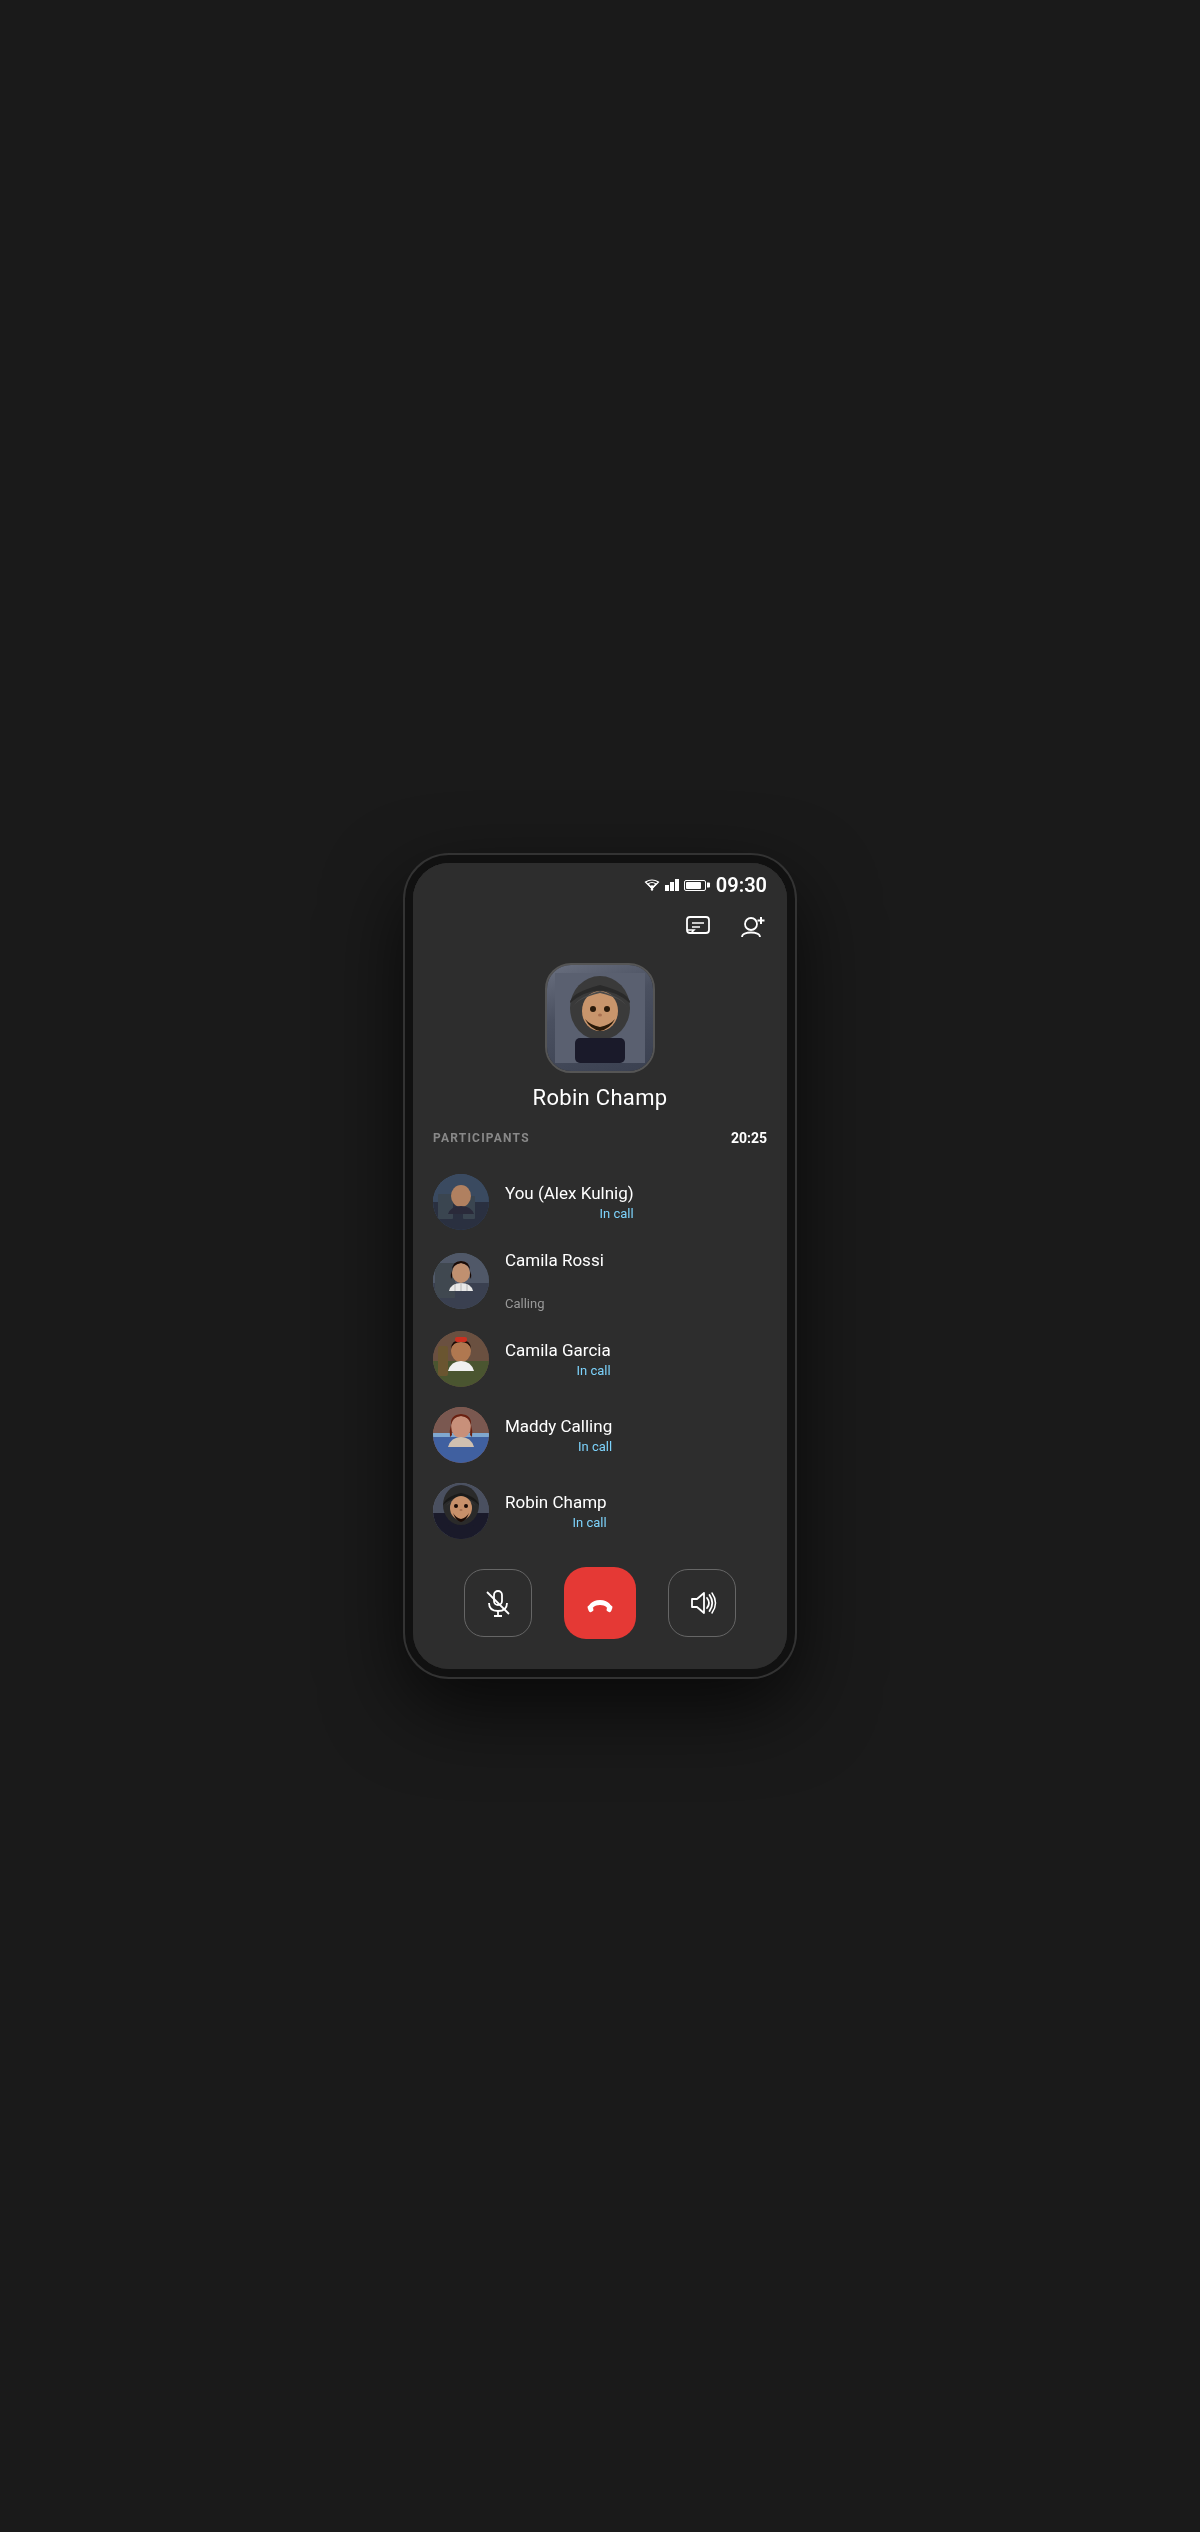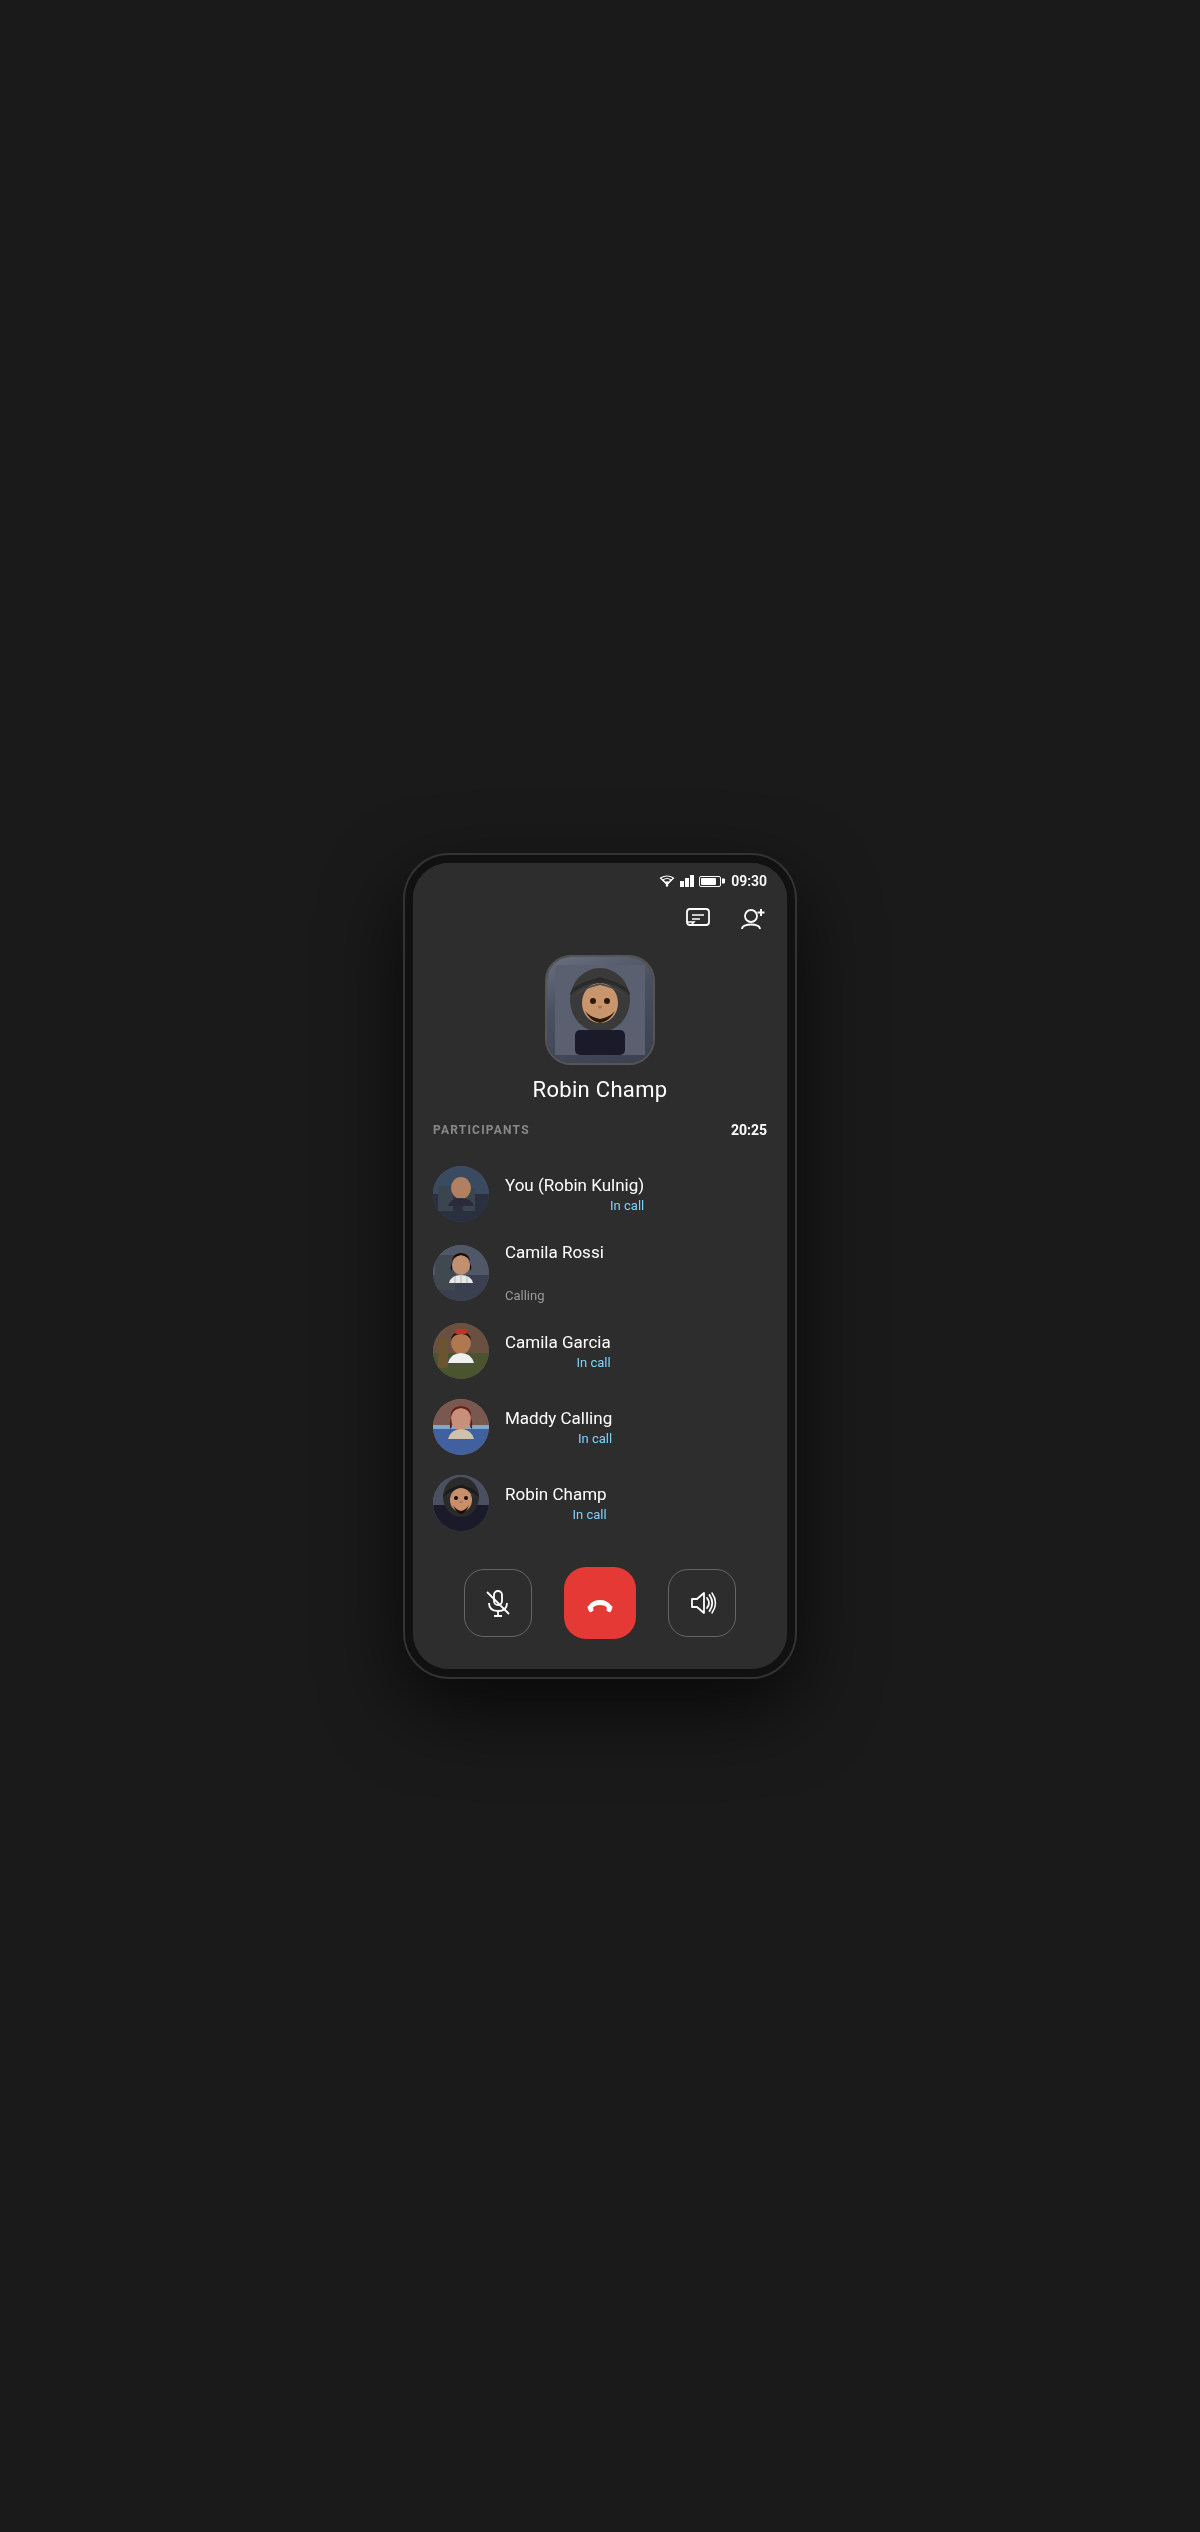--- a/index.html
+++ b/index.html
@@ -74,21 +74,21 @@
 
     .battery-fill {
       background: #fff;
       height: 100%;
       width: 85%;
       border-radius: 1px;
     }
 
     .time {
       color: #fff;
-      font-size: 14px;
+      font-size: 20px;
       font-weight: 600;
       margin-left: 4px;
     }
 
     
     .call-header {
       display: flex;
       justify-content: flex-end;
       align-items: center;
       padding: 4px 16px 8px;
@@ -354,21 +354,21 @@
               <rect x="0" y="28" width="56" height="28" fill="#2a3040"></rect>
               <rect x="5" y="20" width="15" height="25" fill="#3a4550" rx="1"></rect>
               <rect x="30" y="22" width="12" height="23" fill="#3a4550" rx="1"></rect>
 
               <ellipse cx="28" cy="22" rx="10" ry="11" fill="#b08060"></ellipse>
 
               <path d="M15 40 Q18 32 28 32 Q38 32 41 40 Z" fill="#2a2a3a"></path>
             </svg>
           </div>
           <div class="participant-info">
-            <span class="participant-name">You (Robin Kulnig)</span>
+            <span class="participant-name">You (Alex Kulnig)</span>
             <span class="participant-status status-in-call">In call</span>
           </div>
         </div>
 
         <div class="participant-item">
           <div class="participant-avatar avatar-camila">
             <svg width="56" height="56" viewBox="0 0 56 56">
               <circle cx="28" cy="28" r="28" fill="#505868"></circle>
 
               <rect x="0" y="30" width="56" height="26" fill="#3a4050"></rect>

